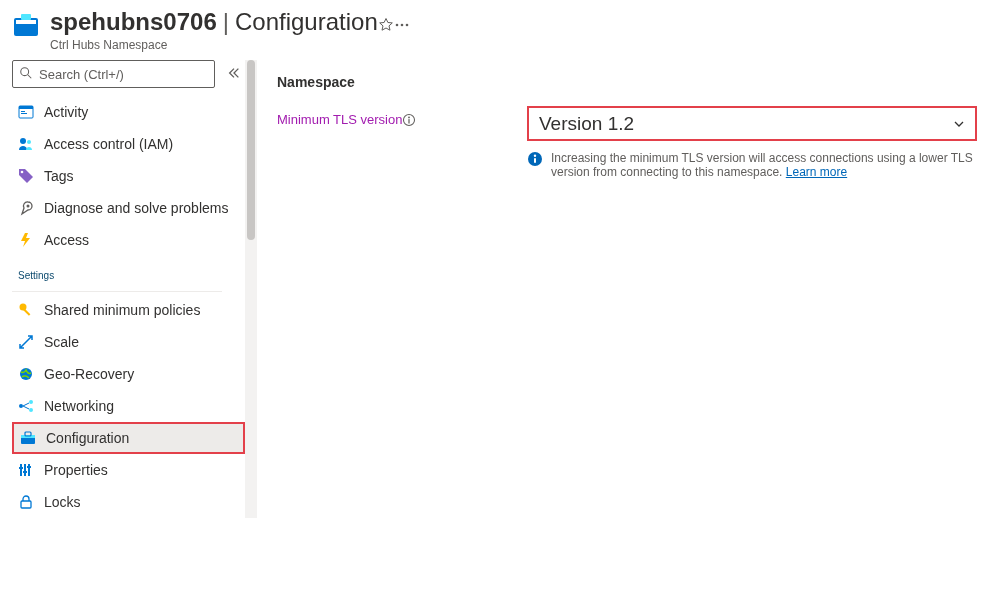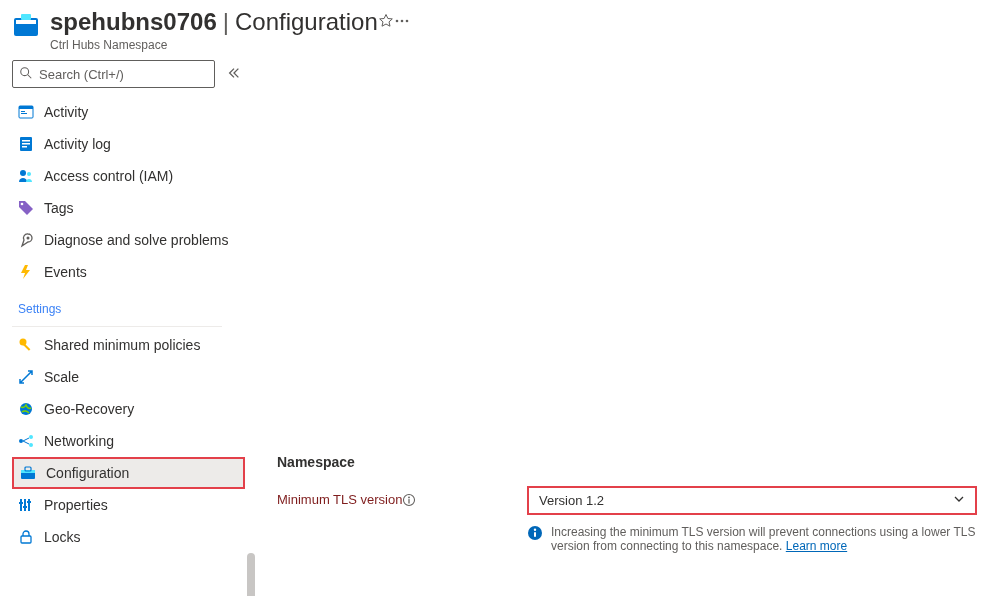--- a/index.html
+++ b/index.html
@@ -17,32 +17,32 @@
     align-items: flex-start;
     padding: 8px 12px 8px 12px;
     gap: 10px;
   }
   .header-icon {
     width: 28px; height: 28px;
     margin-top: 4px;
     flex-shrink: 0;
   }
   .header-text { display: flex; flex-direction: column; }
-  .header-title-line { display: flex; align-items: center; }
+  .header-title-line { display: flex; align-items: flex-end; }
   .header-title {
     font-size: 24px;
     font-weight: 600;
     color: #323130;
     display: flex;
     align-items: center;
   }
   .header-title .sep { font-weight: 400; color: #605e5c; margin: 0 6px; }
   .header-sub { font-size: 12px; color: #605e5c; margin-top: 2px; }
   .star-icon, .more-icon { color: #605e5c; cursor: pointer; }
-  .content { display: flex; align-items: flex-end; }
+  .content { display: flex; }
   .sidebar {
     width: 245px;
     flex-shrink: 0;
     padding: 0 0 0 12px;
   }
   .search-row { display: flex; align-items: center; gap: 8px; margin: 0 0 8px 0; }
   .search-box {
     display: flex; align-items: center;
     border: 1px solid #605e5c;
     border-radius: 2px;
@@ -68,22 +68,22 @@
     cursor: pointer;
     font-size: 14px;
     color: #323130;
   }
   .nav-item.selected {
     background: #edebe9;
     border: 2px solid #e3404a;
   }
   .nav-icon { width: 16px; height: 16px; display: flex; align-items: center; justify-content: center; flex-shrink: 0; }
   .section-label {
-    font-size: 12px;
-    color: #3b82f6;
+    font-size: 10px;
+    color: #0c4a6e;
     padding: 14px 6px 6px 6px;
   }
   .section-divider { border: none; border-top: 1px solid #edebe9; margin: 4px 0 2px 0; width: 210px; }
   .scrollbar-track {
     width: 12px;
     background: #f3f2f1;
     flex-shrink: 0;
     position: relative;
   }
   .scrollbar-thumb {
@@ -91,29 +91,29 @@
     width: 8px; height: 180px;
     background: #c8c6c4;
     border-radius: 4px;
   }
   .main {
     flex: 1;
     padding: 14px 10px 0 20px;
   }
   .section-heading { font-size: 14px; font-weight: 600; margin-bottom: 16px; }
   .form-row { display: flex; align-items: flex-start; gap: 10px; }
-  .form-label-col { width: 240px; display: flex; align-items: center; font-size: 13px; color: #7f1d1d; padding-top: 6px; }
+  .form-label-col { width: 240px; display: flex; align-items: center; font-size: 13px; color: #a21caf; padding-top: 6px; }
   .info-icon-small { width: 14px; height: 14px; color: #605e5c; }
   .form-field-col { flex: 1; }
   .select {
     display: flex; align-items: center; justify-content: space-between;
     border: 2px solid #e3404a;
-    height: 29px;
+    height: 35px;
     padding: 0 10px;
-    font-size: 13px;
+    font-size: 19px;
     cursor: pointer;
     max-width: 450px;
   }
   .select-chevron { color: #323130; }
   .info-box {
     display: flex; align-items: flex-start; gap: 8px;
     margin-top: 10px;
     font-size: 12px;
     color: #605e5c;
     max-width: 450px;
@@ -184,31 +184,20 @@
             <rect x="1" y="2" width="14" height="3" fill="#0078d4"></rect>
             <rect x="3" y="7" width="4" height="1" fill="#0078d4"></rect>
             <rect x="3" y="9" width="6" height="1" fill="#0078d4"></rect>
           </svg>
         </span>
       <span>Activity</span>
     </div>
     <div class="nav-item">
       <span class="nav-icon">
           <svg viewBox="0 0 16 16">
-            <rect x="2" y="1" width="12" height="14" rx="1" fill="#0078d4"></rect>
-            <rect x="4" y="4" width="8" height="1.5" fill="#fff"></rect>
-            <rect x="4" y="7" width="8" height="1.5" fill="#fff"></rect>
-            <rect x="4" y="10" width="5" height="1.5" fill="#fff"></rect>
-          </svg>
-        </span>
-      <span>Activity log</span>
-    </div>
-    <div class="nav-item">
-      <span class="nav-icon">
-          <svg viewBox="0 0 16 16">
             <circle cx="5" cy="5" r="3" fill="#0078d4"></circle>
             <path d="M1 14c0-3 2-4 4-4s4 1 4 4z" fill="#0078d4"></path>
             <circle cx="11" cy="6" r="2" fill="#50e6ff"></circle>
             <path d="M8 14c0-2 1.5-3 3-3s3 1 3 3z" fill="#50e6ff"></path>
           </svg>
         </span>
       <span>Access control (IAM)</span>
     </div>
     <div class="nav-item">
       <span class="nav-icon">
@@ -227,21 +216,21 @@
           </svg>
         </span>
       <span>Diagnose and solve problems</span>
     </div>
     <div class="nav-item">
       <span class="nav-icon">
           <svg viewBox="0 0 16 16">
             <path d="M7 1 3 9h4l-2 6 7-9H8l2-5z" fill="#ffb900"></path>
           </svg>
         </span>
-      <span>Events</span>
+      <span>Access</span>
     </div>
 
     <div class="section-label">Settings</div>
     <hr class="section-divider">
 
     <div class="nav-item">
       <span class="nav-icon">
           <svg viewBox="0 0 16 16">
             <circle cx="5" cy="5" r="3.5" fill="#ffb900"></circle>
             <rect x="6" y="6" width="9" height="2" transform="rotate(45 6 6)" fill="#ffb900"></rect>
@@ -339,19 +328,19 @@
         </div>
         <div class="info-box">
           <span class="info-badge">
             <svg viewBox="0 0 16 16">
                 <circle cx="8" cy="8" r="7" fill="#0067b8"></circle>
                 <circle cx="8" cy="4.7" r="1.2" fill="#fff"></circle>
                 <rect x="7" y="7" width="2" height="5" rx="1" fill="#fff"></rect>
               </svg>
           </span>
           <span>
-            <span>Increasing the minimum TLS version will prevent connections using a lower TLS version from connecting to this namespace. </span><a>Learn more</a>
+            <span>Increasing the minimum TLS version will access connections using a lower TLS version from connecting to this namespace. </span><a>Learn more</a>
           </span>
         </div>
       </div>
     </div>
   </div>
 </div>
 
 </body></html>

